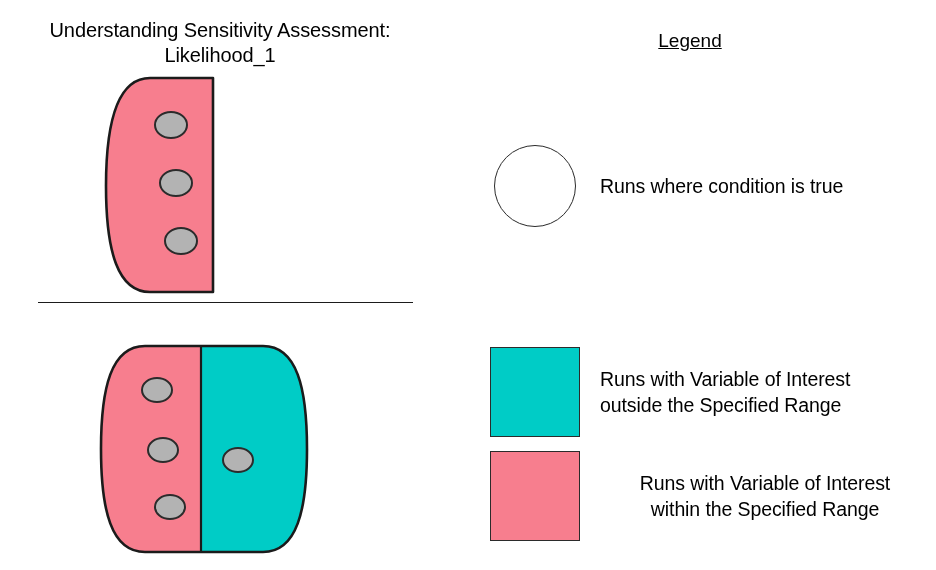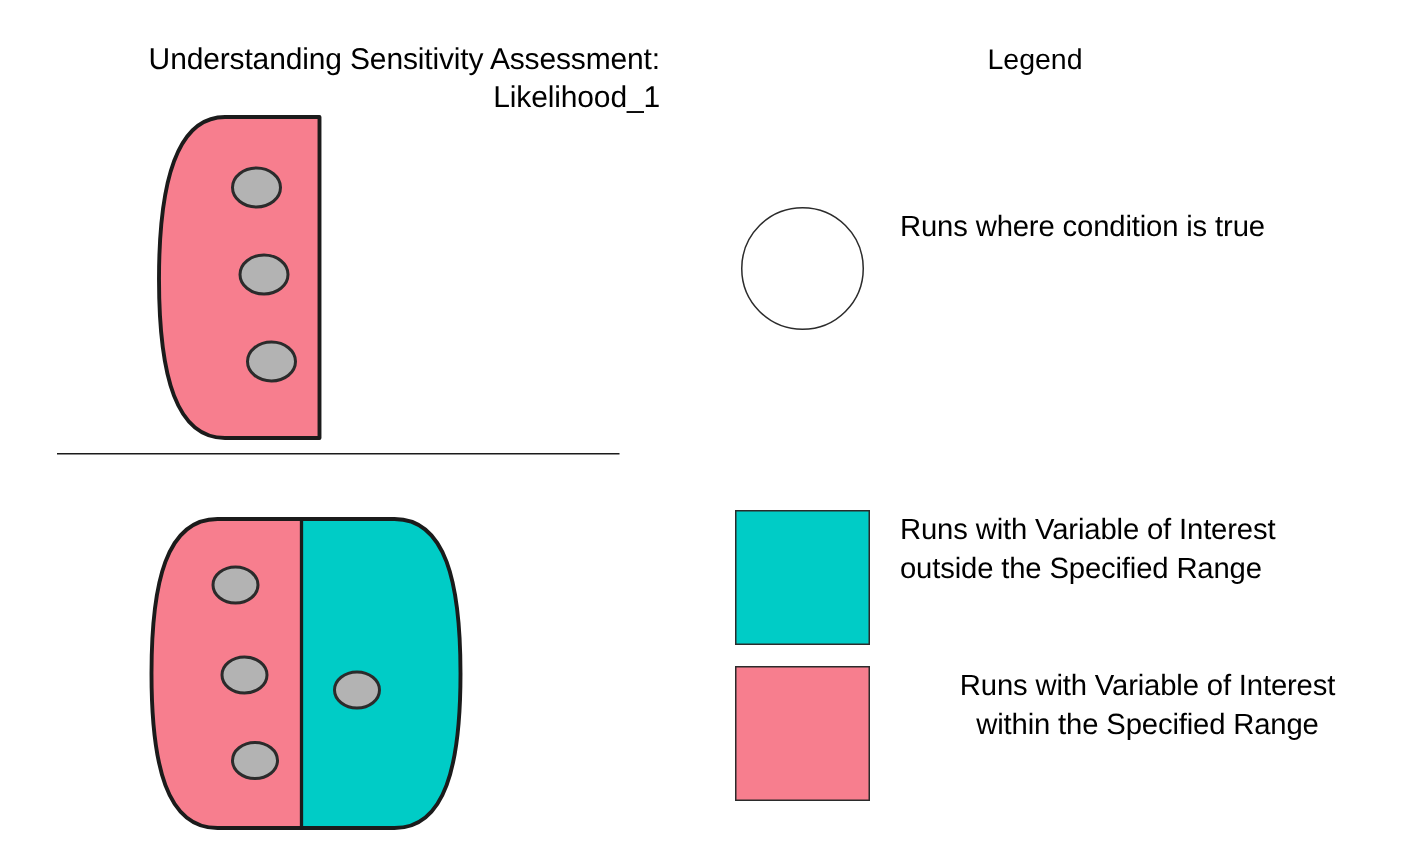--- a/index.html
+++ b/index.html
@@ -21,23 +21,23 @@
     position: absolute;
     left: 0;
     top: 0;
     width: 470px;
     height: 570px;
   }
 
   #chart-title {
     position: absolute;
     left: 0;
-    top: 28px;
+    top: 18px;
     width: 440px;
-    text-align: right;
+    text-align: center;
     font-size: 20px;
     line-height: 25px;
     letter-spacing: -0.1px;
     white-space: pre-line;
   }
 
   #top-shape-group {
     position: absolute;
     left: 0;
     top: 0;
@@ -68,28 +68,29 @@
   }
 
   #legend-heading {
     position: absolute;
     left: 0;
     top: 29px;
     width: 440px;
     text-align: center;
     font-size: 19px;
     line-height: 23px;
+    text-decoration: underline;
   }
 
   .legend-row {
     position: absolute;
     left: 0;
     width: 466px;
     display: flex;
-    align-items: flex-start;
+    align-items: center;
   }
 
   .legend-swatch-cell {
     width: 130px;
     flex: 0 0 130px;
     display: flex;
     align-items: center;
     justify-content: center;
   }
 

